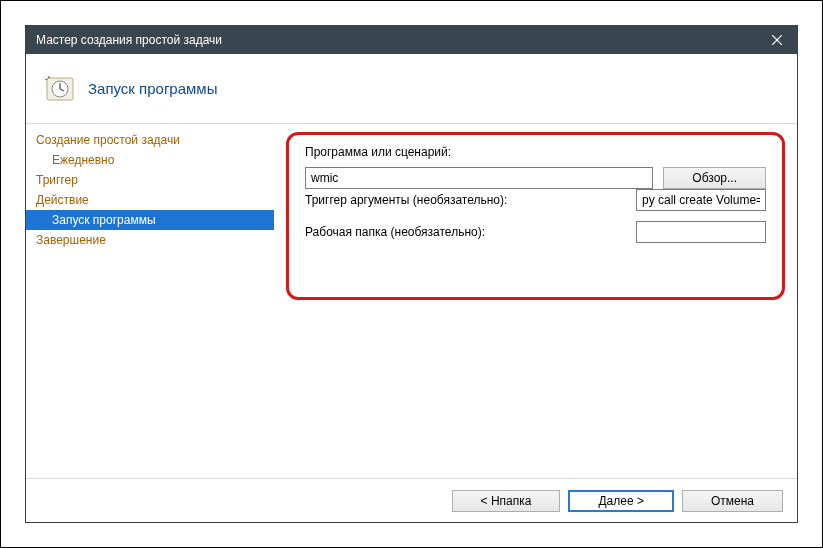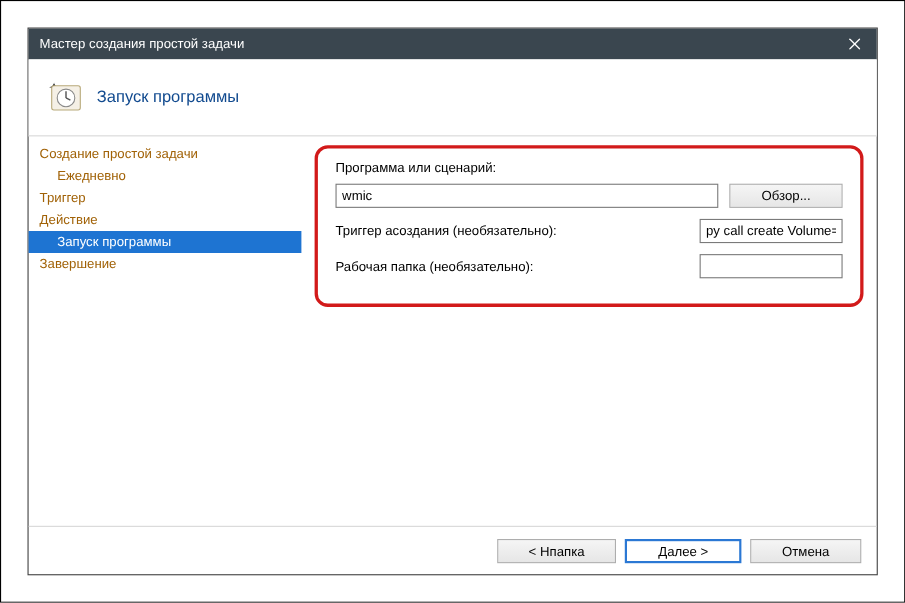--- a/index.html
+++ b/index.html
@@ -13,24 +13,24 @@
   .titlebar .close svg { width:10px; height:10px; stroke:#fff; stroke-width:1.2; }
   .header { height:70px; display:flex; align-items:center; padding:0 18px; border-bottom:1px solid #d8d8d8; background:#fff; }
   .header .icon { width:32px; height:32px; margin-right:12px; position:relative; }
   .header h1 { font-size:15px; font-weight:400; color:#114a8f; margin:0; }
   .body { display:flex; height:calc(100% - 28px - 70px - 44px); }
   .sidebar { width:248px; padding:6px 0; }
   .sidebar .item { padding:1px 10px; line-height:18px; font-size:12px; color:#a16207; cursor:pointer; }
   .sidebar .sub { padding-left:26px; }
   .sidebar .selected { background:#1e74d2; color:#fff; }
   .content { flex:1; position:relative; }
-  .highlight { position:absolute; left:12px; top:8px; right:12px; height:147px; border:3px solid #d21a1a; border-radius:12px; padding:10px 16px 14px 16px; }
+  .highlight { position:absolute; left:12px; top:8px; right:12px; height:168px; border:3px solid #d21a1a; border-radius:12px; padding:10px 16px 14px 16px; }
   .row { display:flex; align-items:center; margin-bottom:8px; }
   .row label { font-size:12px; }
-  .prog-row { display:flex; gap:10px; margin-bottom:10px; }
+  .prog-row { display:flex; gap:10px; }
   .prog-row input { flex:1; height:22px; border:1px solid #7a7a7a; padding:0 5px; font-size:12px; font-family:inherit; }
   .btn { height:22px; border:1px solid #adadad; background:linear-gradient(#f5f5f5,#e6e6e6); padding:0 28px; font-size:12px; font-family:inherit; cursor:pointer; }
   .arg-row { display:flex; align-items:center; margin-bottom:10px; }
   .arg-row label { flex:1; }
   .arg-row input { width:130px; height:22px; border:1px solid #7a7a7a; padding:0 5px; font-size:12px; font-family:inherit; }
   .footer { height:44px; border-top:1px solid #d8d8d8; display:flex; align-items:center; justify-content:flex-end; padding:0 14px; gap:8px; }
   .footer .btn { min-width:72px; }
   .footer .primary { border:2px solid #2b78d4; background:#fff; }
   .icon-clock { position:absolute; inset:0; }
 </style>
@@ -78,21 +78,21 @@
 
           <div class="row">
             <label>Программа или сценарий:</label>
           </div>
           <div class="prog-row">
             <input type="text" value="wmic" style="">
             <button class="btn">Обзор...</button>
           </div>
 
           <div class="arg-row">
-            <label><span>Триггер </span><span class="u">а</span><span>создания (необязательно):</span></label>
+            <label><span>Триггер </span><span class="u">а</span><span>ргументы (необязательно):</span></label>
             <input type="text" value="py call create Volume=d" style="">
           </div>
 
           <div class="arg-row">
             <label><span class="u">Р</span><span>абочая папка (необязательно):</span></label>
             <input type="text" value="" style="">
           </div>
 
         </div>
       </div>

